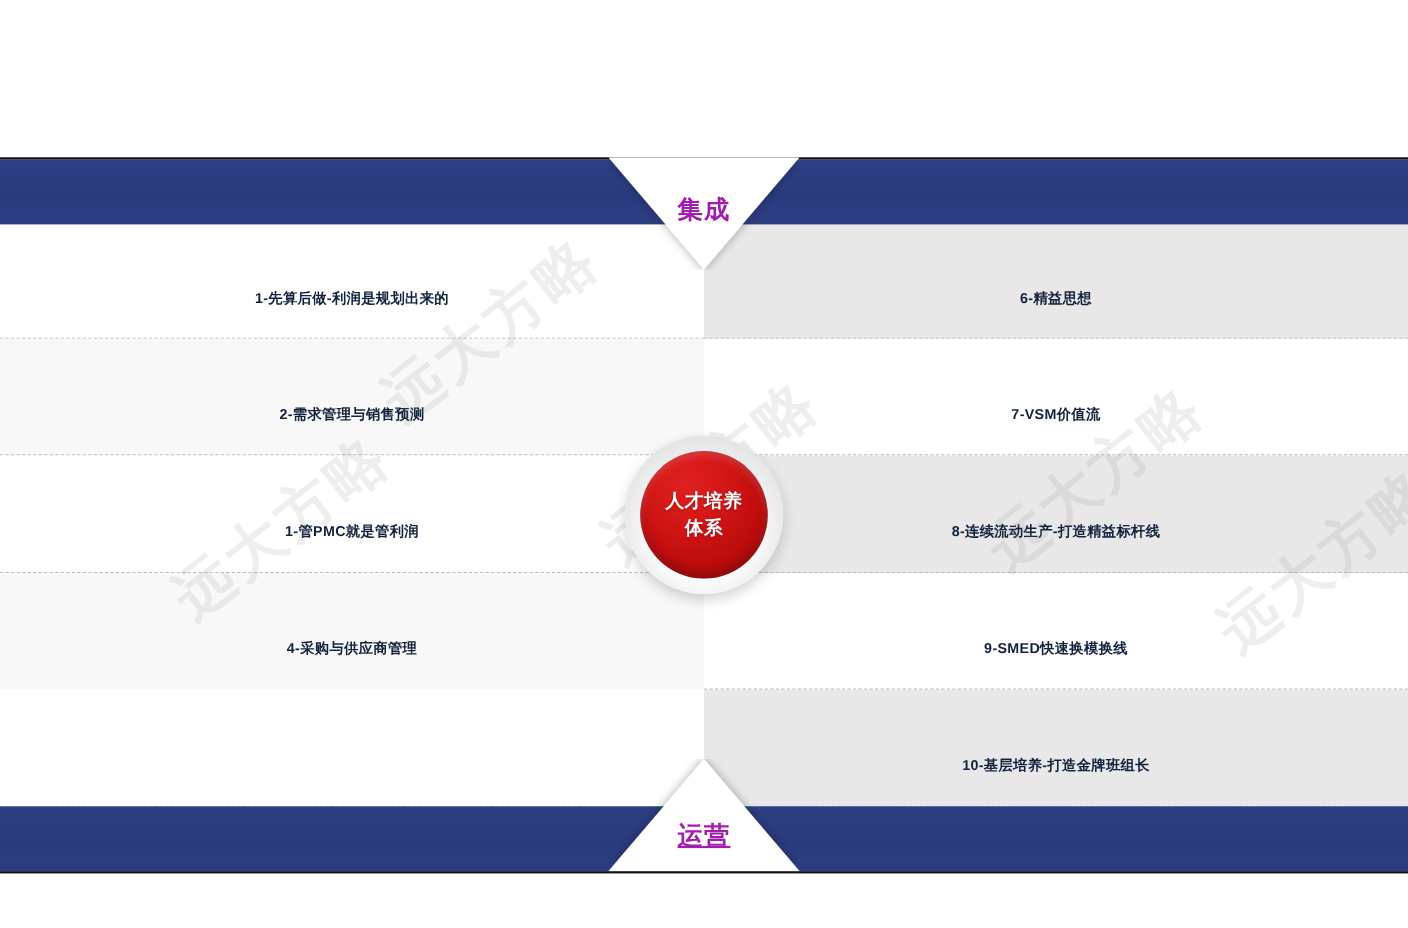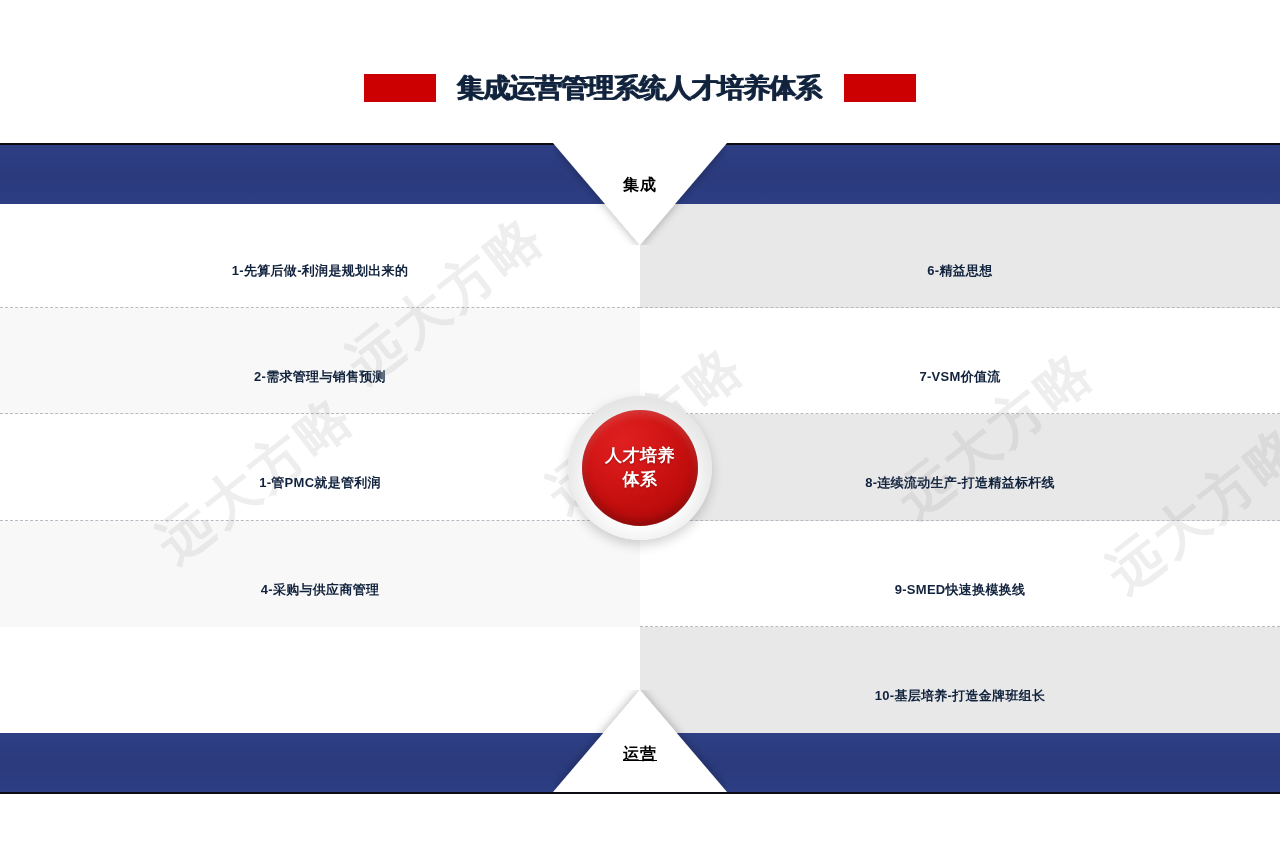--- a/index.html
+++ b/index.html
@@ -156,23 +156,23 @@
     left: 553px;
   }
   .arrow-down { top: 143px; }
   .arrow-up   { top: 690px; }
   .arrow svg { display: block; }
   .arrow .cap {
     position: absolute;
     left: 0;
     width: 174px;
     text-align: center;
-    font-size: 16px;
-    font-weight: bold;
-    color: #000000;
+    font-size: 23px;
+    font-weight: bold;
+    color: #a21caf;
     letter-spacing: 1px;
   }
   .arrow-down .cap { top: 32px; }
   .arrow-up   .cap { top: 54px; text-decoration: underline; }
 
   
   .medallion {
     position: absolute;
     left: 568px;
     top: 396px;
@@ -205,25 +205,20 @@
     line-height: 1.28;
     letter-spacing: 0.5px;
     text-shadow: 0 1px 2px rgba(0,0,0,0.3);
   }
 </style>
 </head>
 <body>
 
 <div class="slide">
 
-  <div class="title-row">
-    <div class="title-chip"></div>
-    <div class="title-text">集成运营管理系统人才培养体系</div>
-    <div class="title-chip"></div>
-  </div>
 
   <div class="grid">
 
     <div class="col col-left">
       <div class="cell tone-white">
         <span class="label">1-先算后做-利润是规划出来的</span>
       </div>
       <div class="cell tone-faint">
         <span class="label">2-需求管理与销售预测</span>
       </div>

